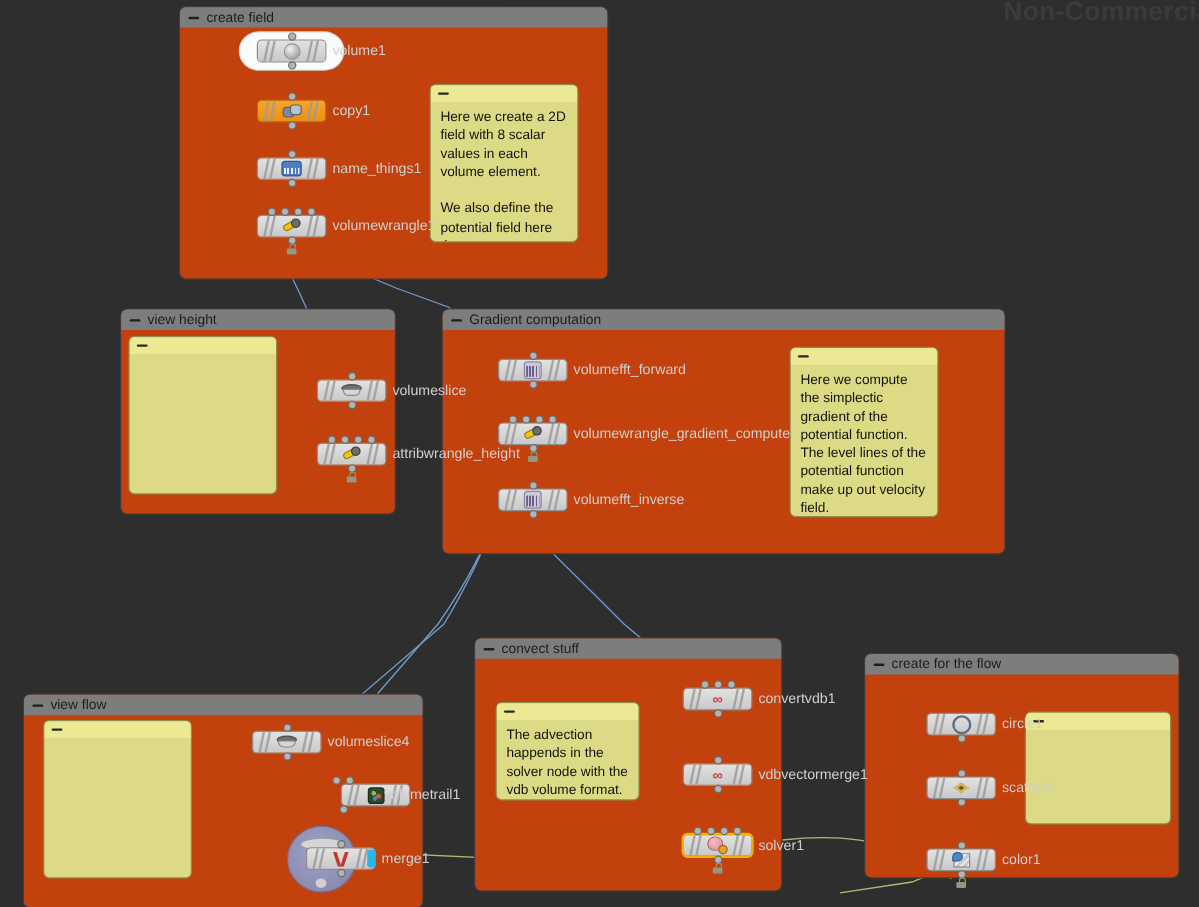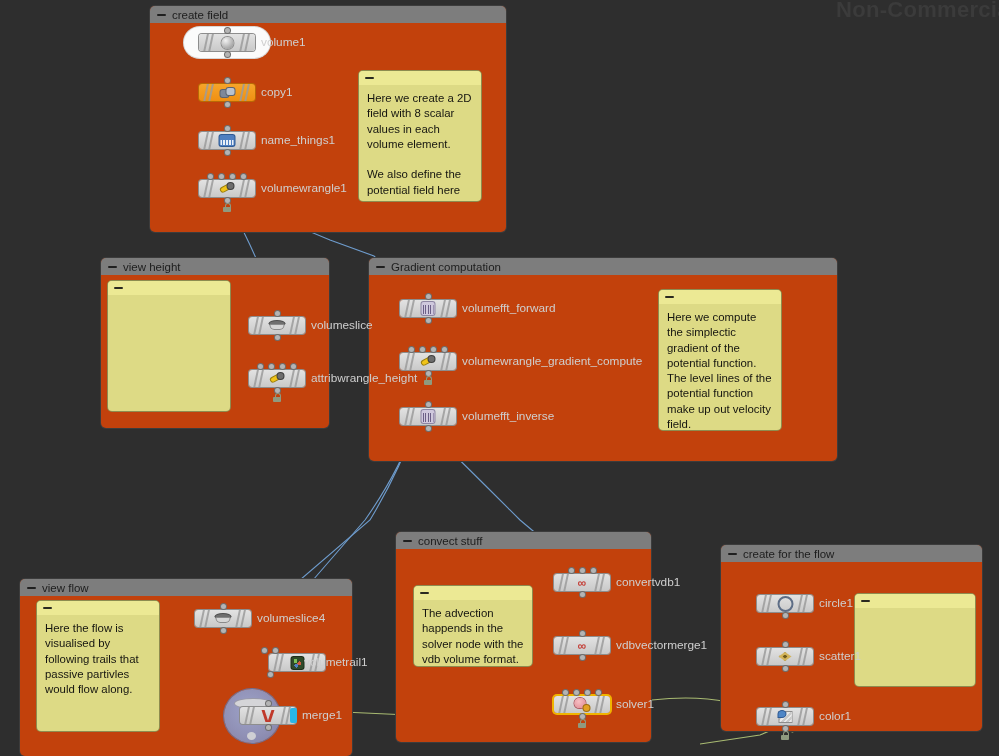--- a/index.html
+++ b/index.html
@@ -29,21 +29,21 @@
   .nb-minus{display:inline-block;width:9px;height:2px;background:#1f1f1f;border-radius:1px;}
 
   
   .sticky{position:absolute;border-radius:4px;background:#ddda85;
           box-shadow:0 0 0 1px #8e8c4f;overflow:hidden;}
   .sticky .st-head{height:14px;background:#ece994;display:flex;align-items:center;padding:0 6px;}
   .sticky .st-minus{display:inline-block;width:9px;height:2.5px;background:#2a2a20;border-radius:1px;}
   .sticky .st-body{padding:6px 8px 6px 8px;font-size:11.4px;line-height:15.3px;color:#151510;white-space:pre-wrap;}
 
   
-  .node{position:absolute;}
+  .node{position:absolute;margin-left:16px;}
   .node-body{
     position:relative;width:56px;height:17px;border-radius:3px;
     background:linear-gradient(#e2e2e2,#c9c9c9);
     box-shadow:0 0 0 1px #8d8d8d;
     overflow:hidden;
   }
   .node-body .stripes{position:absolute;inset:0;}
   .node-body .stripes i{
     position:absolute;top:-3px;height:24px;width:2px;background:#9b9b9b;
     transform:skewX(-12deg);opacity:.85;
@@ -242,21 +242,20 @@
       <div class="sticky" style="left: 659px; top: 290px; width: 122px; height: 140px;">
         <div class="st-head">
        <span class="st-minus"></span>
      </div>
      <div class="st-body">Here we compute the simplectic gradient of the potential function. The level lines of the potential function make up out velocity field.</div>
       </div>
       <div class="sticky" style="left: 37px; top: 601px; width: 122px; height: 130px;">
         <div class="st-head">
        <span class="st-minus"></span>
      </div>
-     <div class="st-body">Here the flow is visualised by following trails that passive partivles would flow along.</div>
       </div>
       <div class="sticky" style="left: 414px; top: 586px; width: 118px; height: 80px;">
         <div class="st-head">
        <span class="st-minus"></span>
      </div>
      <div class="st-body">The advection happends in the solver node with the vdb volume format.</div>
       </div>
       <div class="sticky" style="left: 855px; top: 594px; width: 120px; height: 92px;">
         <div class="st-head">
        <span class="st-minus"></span>

